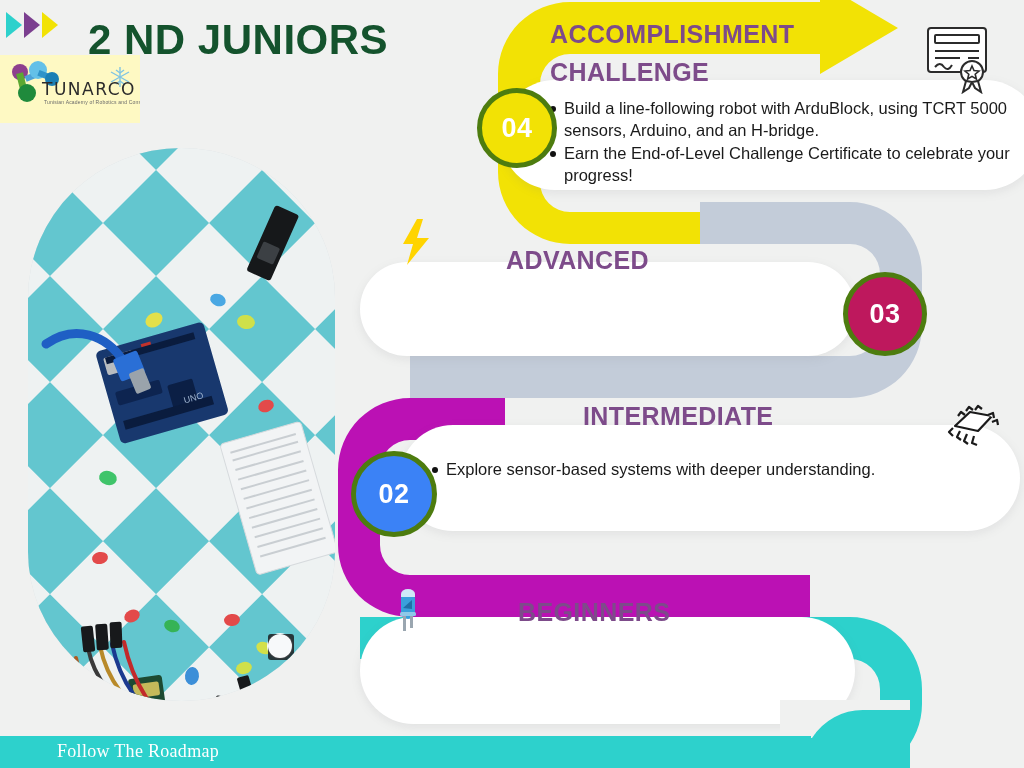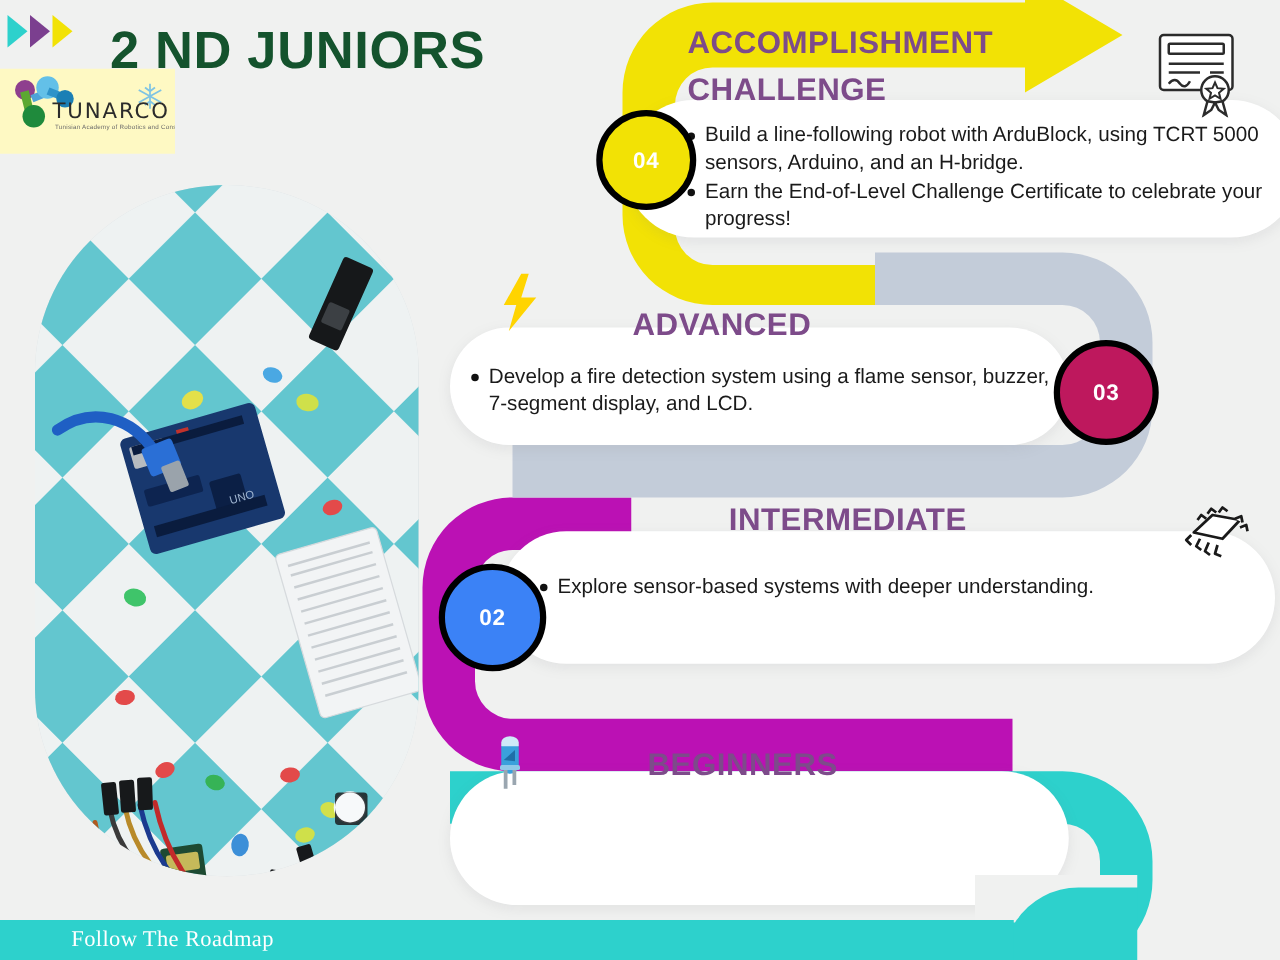--- a/index.html
+++ b/index.html
@@ -57,23 +57,23 @@
   .bullets{position:absolute;color:#1a1a1a;font-size:16.5px;line-height:1.33;}
   .bullets .li{position:relative;padding-left:16px;margin-bottom:1px;}
   .bullets .li::before{
     content:"";position:absolute;left:2px;top:8px;
     width:6px;height:6px;border-radius:50%;background:#111;
   }
 
   
   .num{
     position:absolute;border-radius:50%;
-    border:5px solid #000000;
+    border:5px solid #4d7c0f;
     display:flex;align-items:center;justify-content:center;
-    color:#ffffff;font-weight:bold;font-size:18px;letter-spacing:.5px;
+    color:#ffffff;font-weight:bold;font-size:27px;letter-spacing:.5px;
   }
   .n04{background:#f2e205;}
   .n03{background:#be185d;}
   .n02{background:#3b82f6;}
   .n01{background:#2dd1cc;}
 
   
   .icon{position:absolute;}
 
   
@@ -246,23 +246,20 @@
     <line x1="46" y1="36" x2="57" y2="36" stroke="#2b2b2b" stroke-width="2"></line>
     <path d="M13 45 q5 -6 9 0 q4 5 8 -2" fill="none" stroke="#2b2b2b" stroke-width="2"></path>
     <circle cx="50" cy="50" r="11" fill="#fff" stroke="#2b2b2b" stroke-width="2"></circle>
     <polygon points="50,44 52,48.5 57,49 53.2,52.2 54.4,57 50,54.4 45.6,57 46.8,52.2 43,49 48,48.5" fill="none" stroke="#2b2b2b" stroke-width="1.6"></polygon>
     <path d="M44 59 l-3 11 l6 -4 l3 -6z" fill="#fff" stroke="#2b2b2b" stroke-width="2"></path>
     <path d="M56 59 l3 11 l-6 -4 l-3 -6z" fill="#fff" stroke="#2b2b2b" stroke-width="2"></path>
   </svg>
 
   <div class="card" style="left:360px;top:262px;width:495px;height:94px;"></div>
   <div class="sect-title" style="left:506px;top:246px;">ADVANCED</div>
-  <div class="bullets" style="left:375px;top:291px;width:470px;">
-    <div class="li">Develop a fire detection system using a flame sensor, buzzer, 7-segment display, and LCD.</div>
-  </div>
   <div class="num n03" style="left:843px;top:272px;width:74px;height:74px;">03</div>
   <svg class="icon" style="left:398px;top:218px;width:36px;height:48px;" viewBox="0 0 36 48">
     <polygon points="19,1 5,26 15,26 9,47 31,20 19,20 25,1" fill="#ffd400"></polygon>
   </svg>
 
   <div class="card" style="left:400px;top:425px;width:620px;height:106px;"></div>
   <div class="sect-title" style="left:583px;top:402px;">INTERMEDIATE</div>
   <div class="bullets" style="left:430px;top:459px;width:560px;">
     <div class="li">Explore sensor-based systems with deeper understanding.</div>
   </div>

